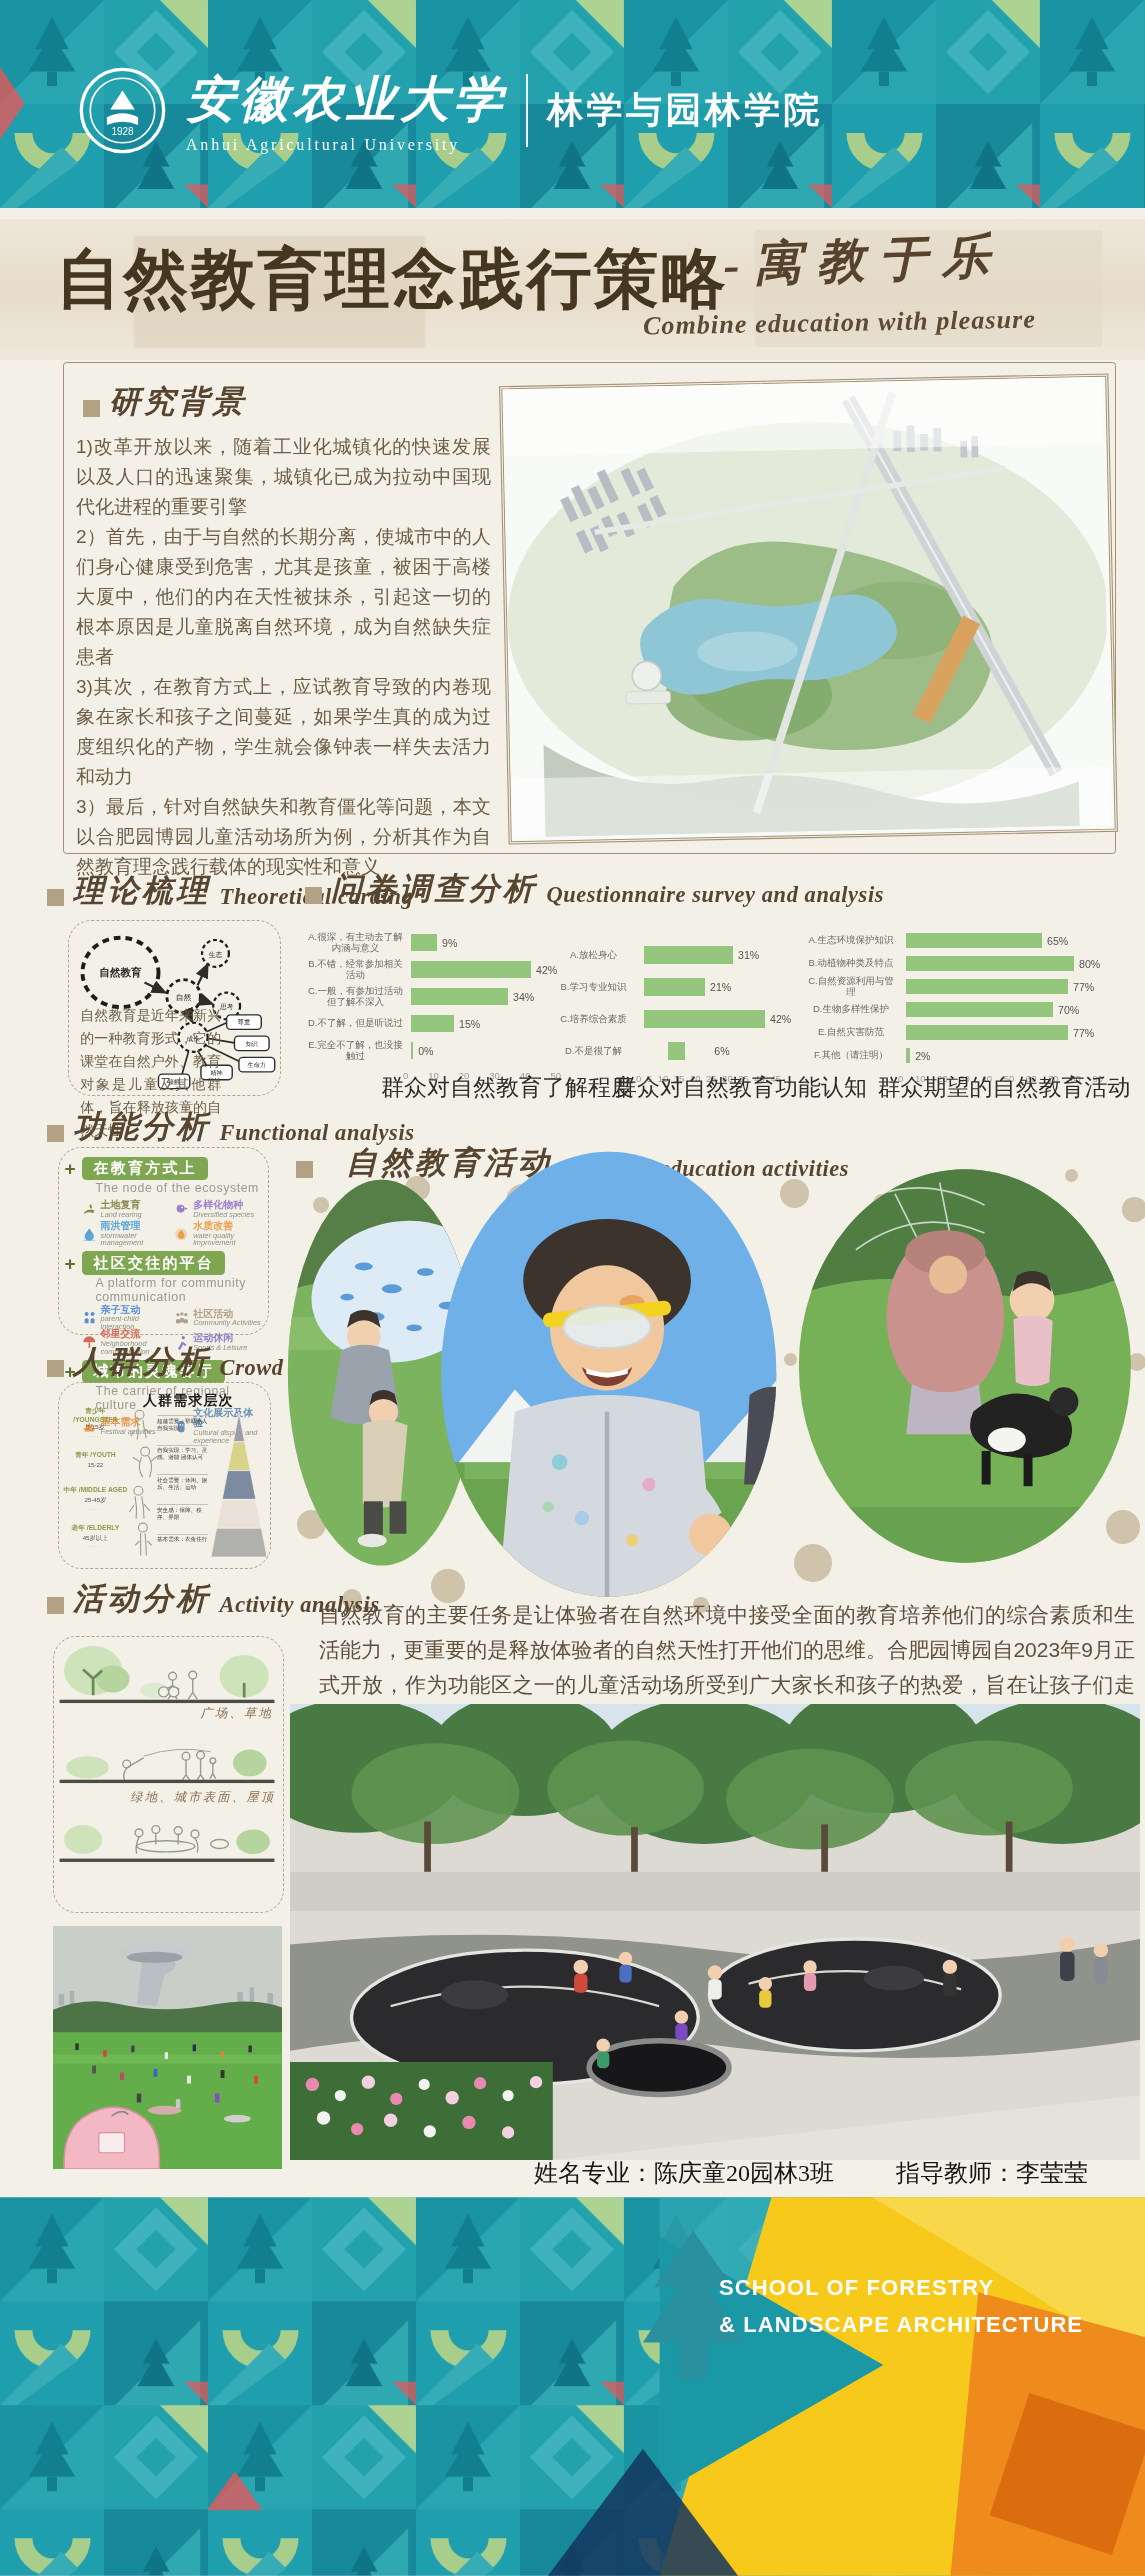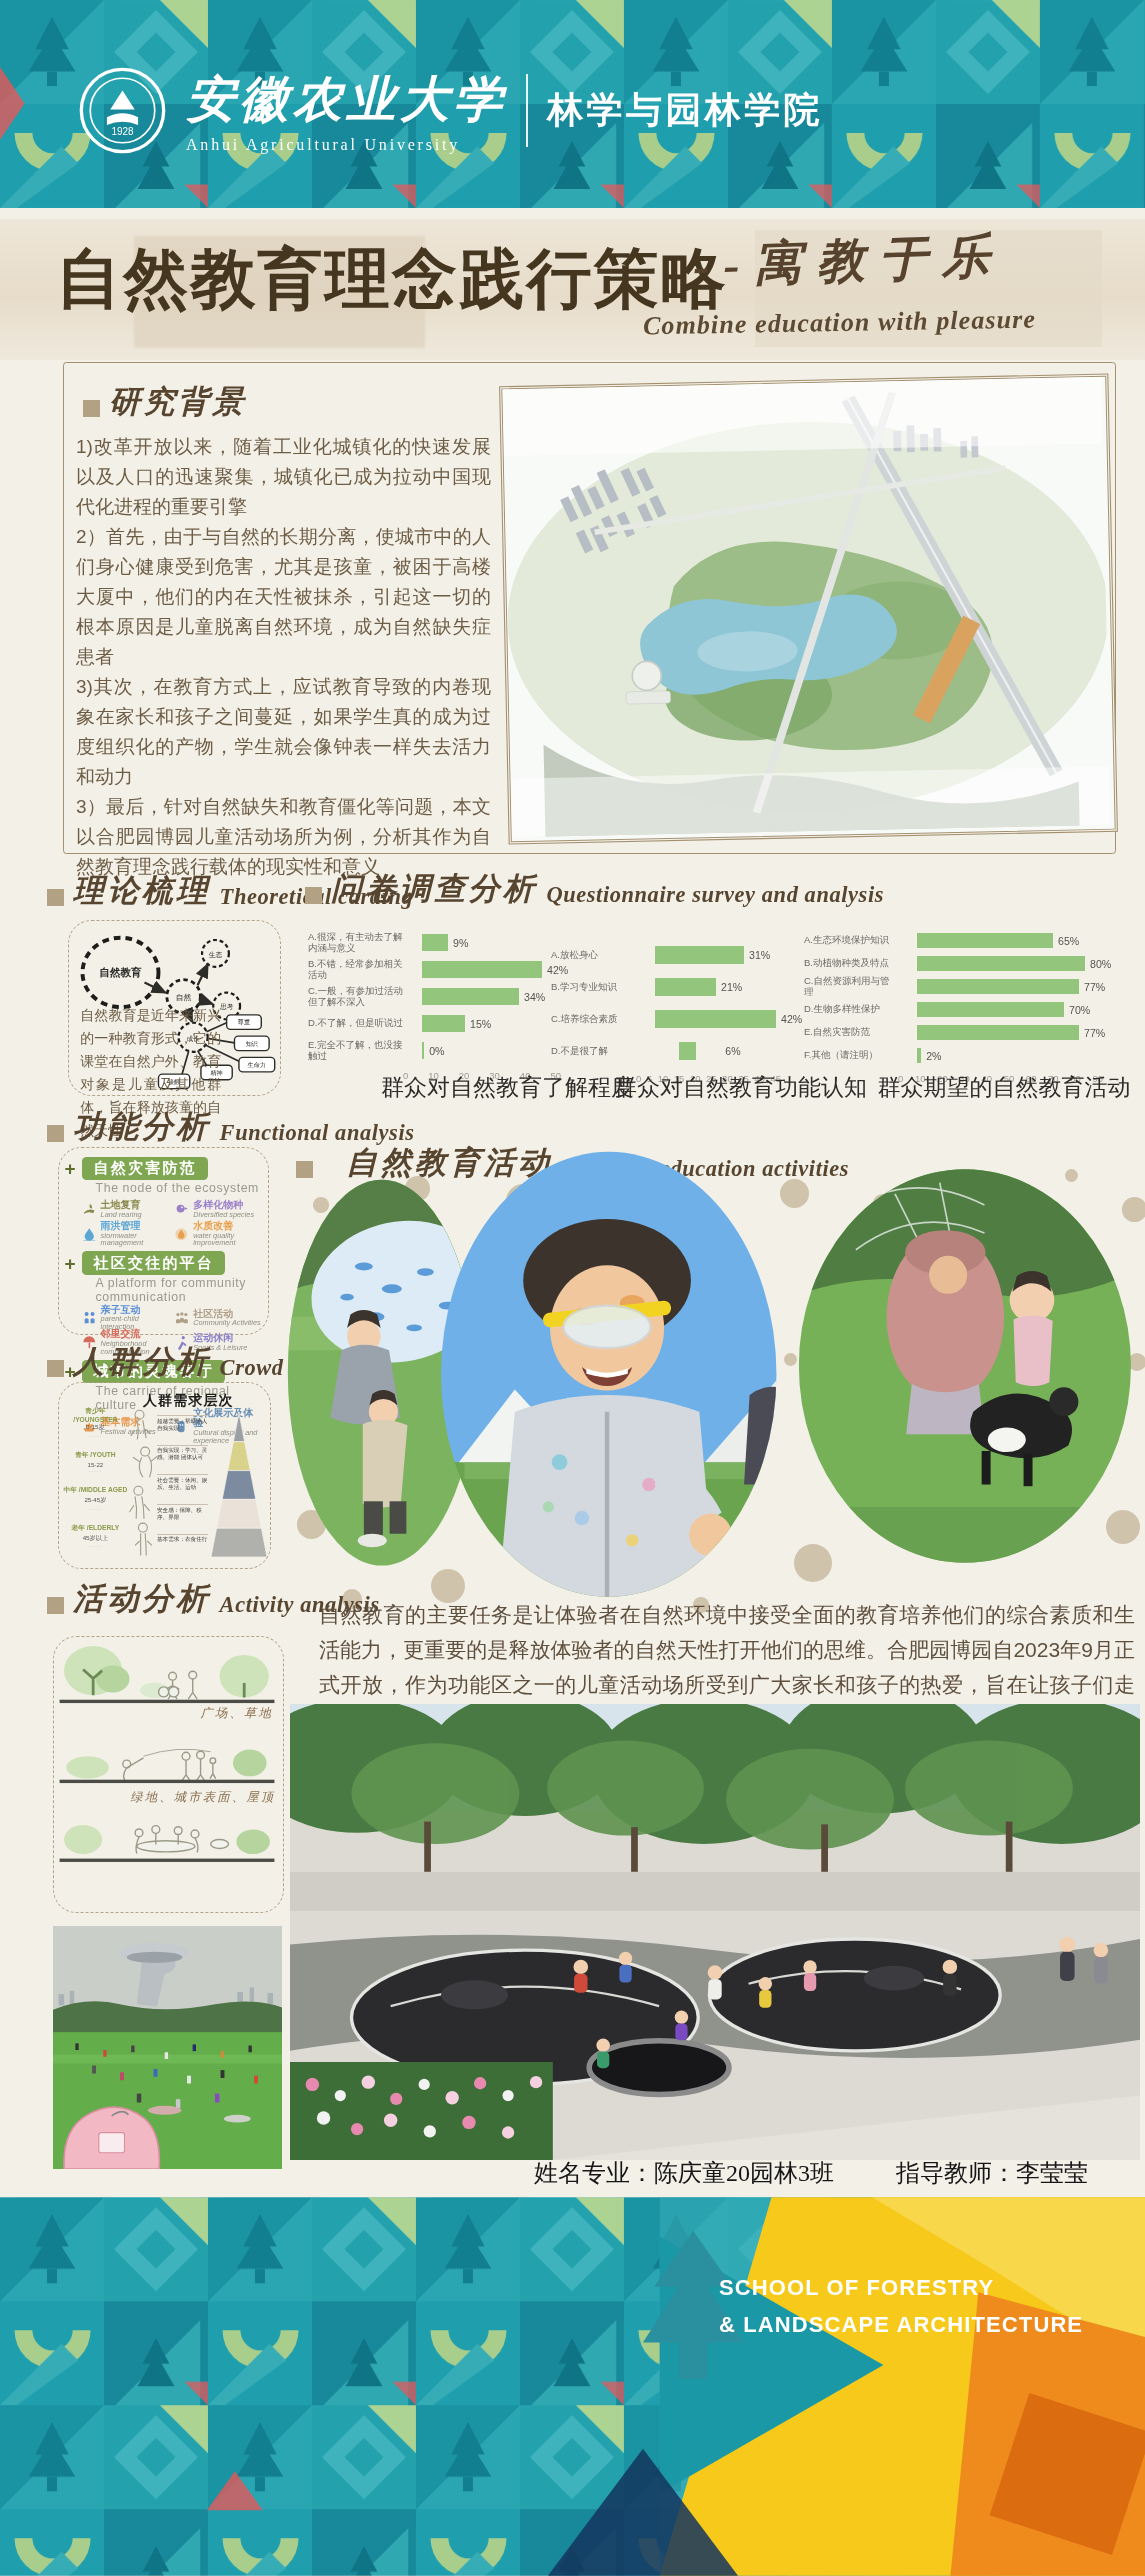--- a/index.html
+++ b/index.html
@@ -27,21 +27,21 @@
   .sec-sq{width:17px;height:17px;background:#b3a184;margin-bottom:5.6px;}
   .sec-cn{font-family:"Liberation Serif",serif;font-style:italic;font-weight:900;font-size:31px;letter-spacing:3.4px;}
   .sec-en{font-family:"Liberation Serif",serif;font-style:italic;font-weight:bold;font-size:22.4px;letter-spacing:0.6px;padding-bottom:2.2px;}
   .para{position:absolute;font-size:19px;line-height:30px;color:#6e5d45;text-align:justify;}
   .aerial{position:absolute;left:506px;top:382px;width:603px;height:452px;transform:rotate(-1.2deg);
           border:1.7px solid #a3906f;box-shadow:0 0 0 1.1px #f6f2ea,0 0 0 2.2px #a3906f;background:#f8faf7;overflow:hidden;}
   .dashed-box{position:absolute;border:1.7px dashed #b4a286;border-radius:23.5px;}
   .theory-text{position:absolute;left:11.2px;top:83px;width:141px;font-size:14px;line-height:23px;color:#6e5d45;text-align:justify;}
   .chart{position:absolute;}
   .crow{display:flex;align-items:center;}
-  .clabel{text-align:left;font-size:9.5px;color:#6a6a63;padding-right:19px;flex:none;line-height:1.1;}
+  .clabel{text-align:center;font-size:9.5px;color:#6a6a63;padding-right:8px;flex:none;line-height:1.1;}
   .cbar{height:17px;background:#93c57d;flex:none;}
   .cpct{font-size:10.6px;color:#55554e;margin-left:5px;white-space:nowrap;}
   .cticks{display:flex;justify-content:space-between;font-size:9.5px;color:#9a9a92;margin-top:5.6px;}
   .ccap{position:absolute;font-family:"Liberation Serif",serif;font-size:23px;color:#2e2c28;white-space:nowrap;}
   .fgroup{margin:5.6px 0 2.2px 0;}
   .frow{display:flex;align-items:center;gap:6.7px;}
   .fplus{font-size:19px;font-weight:900;color:#5d6e2e;line-height:1;}
   .fpill{background:#7fa651;color:#fff;font-weight:bold;font-size:15px;letter-spacing:2.2px;padding:2.2px 11.2px;border-radius:4.5px;}
   .fen{font-size:12.3px;color:#9a9a8c;margin:1.1px 0 2.2px 31px;letter-spacing:0.6px;}
   .fitems{display:grid;grid-template-columns:1fr 1fr;gap:1.1px 4.5px;margin-left:17px;}
@@ -347,21 +347,21 @@
 
   <div class="sec-head" style="left:47px;top:1106px;">
     <div class="sec-sq"></div>
     <div class="sec-cn">功能分析</div>
     <div class="sec-en">Functional analysis</div>
   </div>
   <div class="dashed-box" style="left:58px;top:1147px;width:211px;height:188px;padding:3.4px 5.6px;box-sizing:border-box;" id="functional-box">
       <div class="fgroup">
         <div class="frow">
           <span class="fplus">+</span>
-          <span class="fpill">自然灾害防范</span>
+          <span class="fpill">在教育方式上</span>
         </div>
         <div class="fen">The node of the ecosystem</div>
         <div class="fitems">
           <div class="fitem">
             <svg viewBox="0 0 22 22" fill="#8a8a4f">
               <path d="M3 16q7-7 16-3l-2 4q-8-3-14 1z"></path>
               <path d="M12 3q4 2 3 7l-3-1q-1-4 0-6z"></path>
             </svg>
             <div>
               <div class="fcn" style="color: rgb(138, 138, 79);">土地复育</div>

